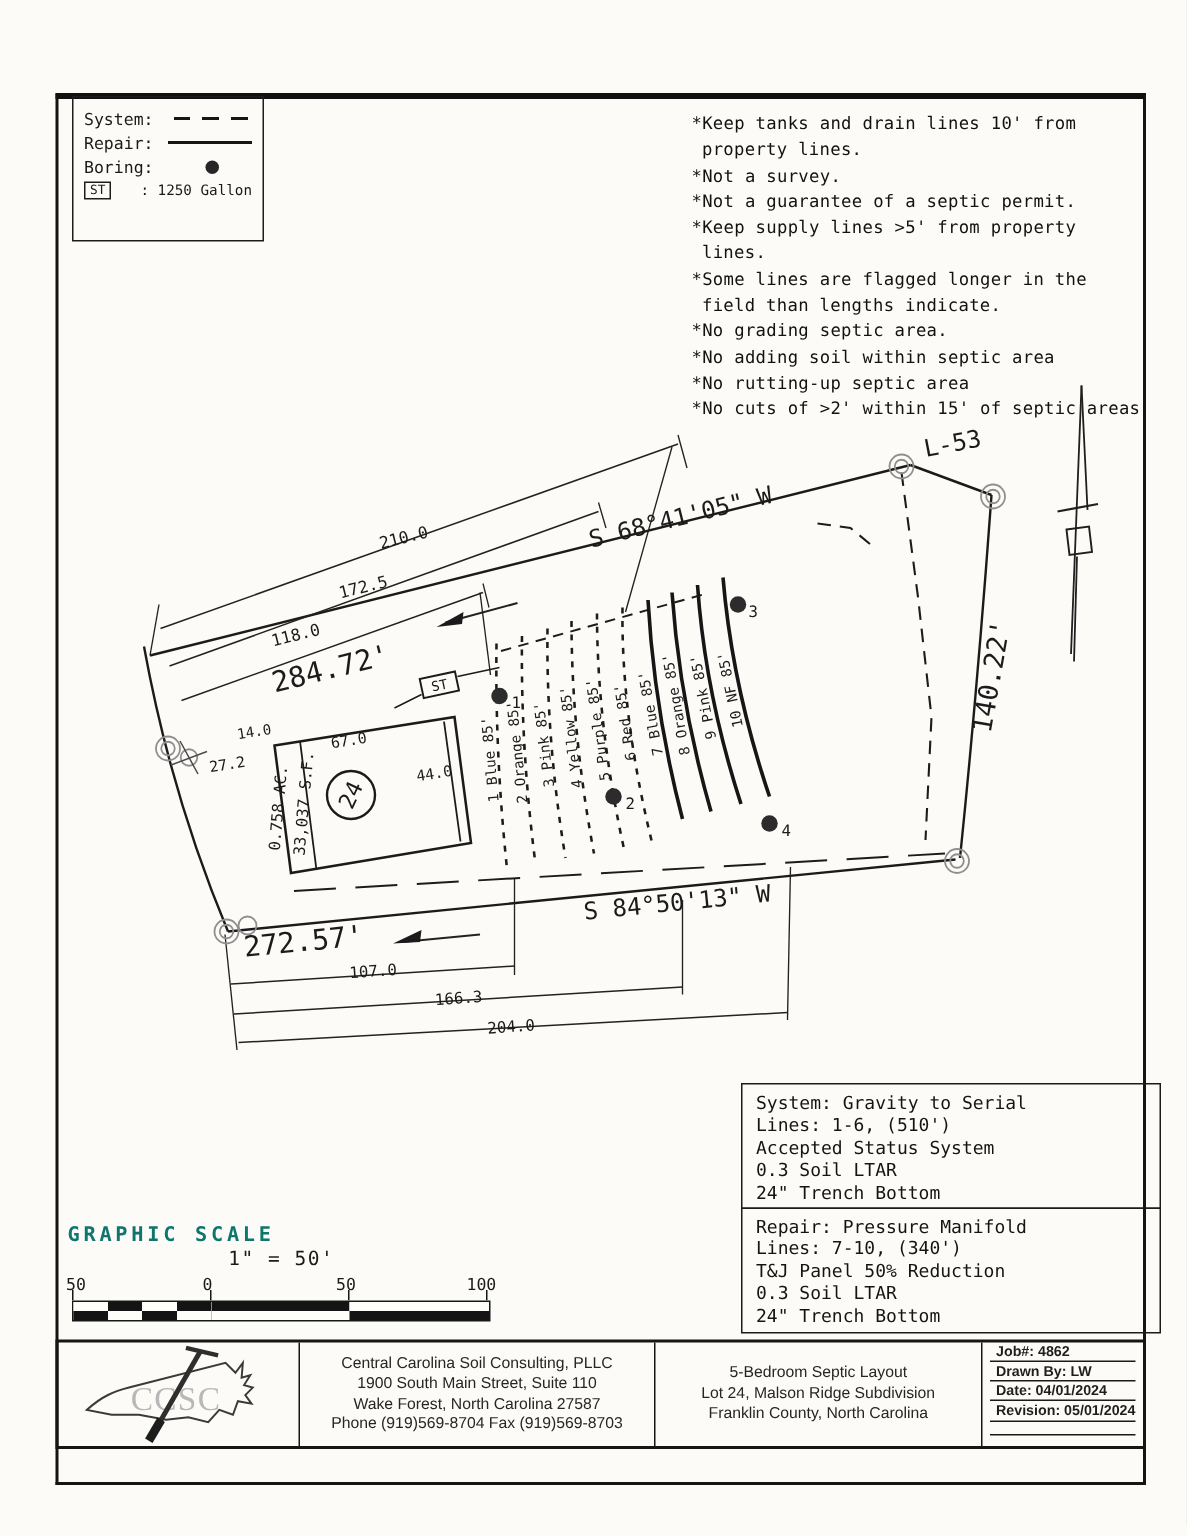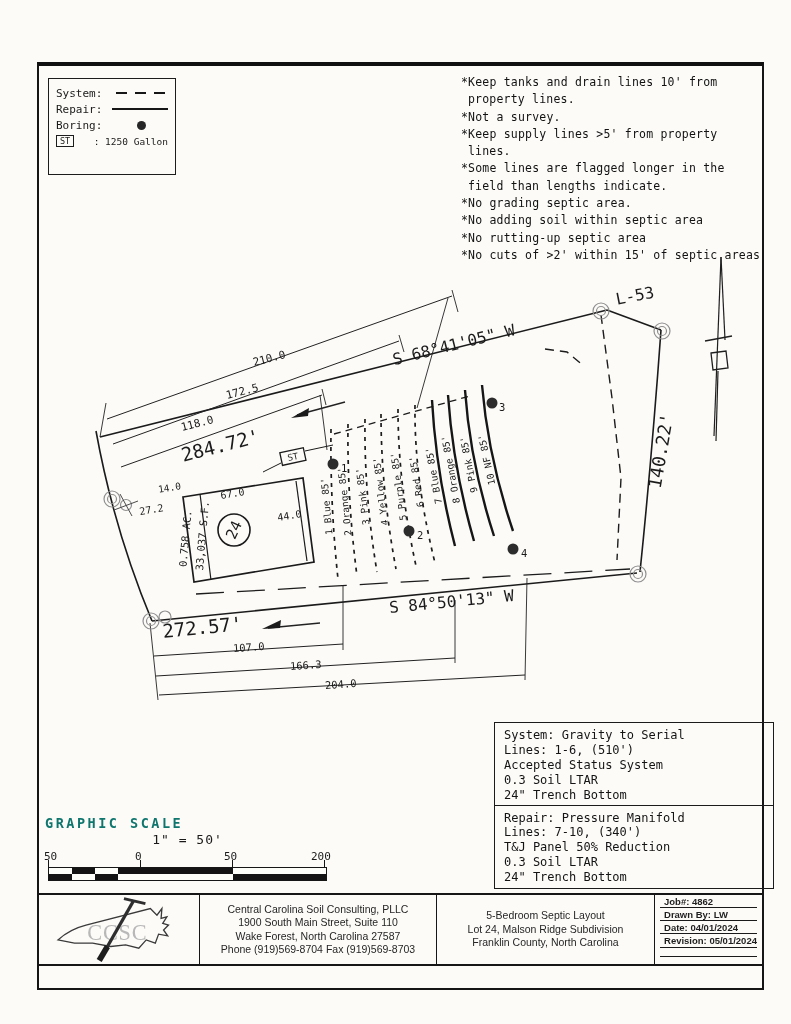--- a/index.html
+++ b/index.html
@@ -2,21 +2,21 @@
 <html><head>
 <meta charset="utf-8">
 <style>
   html,body{margin:0;padding:0;background:#e8e8e8;}
   .page{position:relative;width:791px;height:1024px;background:#fcfbf8;overflow:hidden;
         font-family:"DejaVu Sans Mono", monospace;color:#1a1a1a;}
   .abs{position:absolute;}
   
   .sheet-border{left:37px;top:62px;width:727px;height:928px;border:2px solid #151515;border-top:4px solid #101010;box-sizing:border-box;}
   
-  .legend{left:48px;top:78px;width:128px;height:97px;border:1.5px solid #1c1c1c;box-sizing:border-box;
+  .legend{left:48px;top:64px;width:128px;height:97px;border:1.5px solid #1c1c1c;box-sizing:border-box;
           padding:6px 7px 8px 7px;font-size:11px;}
   .lg-row{display:flex;justify-content:space-between;align-items:center;height:16px;}
   .lg-dash{width:52px;height:2px;background:repeating-linear-gradient(90deg,#161616 0 11px,transparent 11px 19px);}
   .lg-solid{width:56px;height:2px;background:#161616;}
   .lg-dot{width:9px;height:9px;border-radius:50%;background:#262626;margin-right:22px;}
   .lg-st{border:1px solid #1c1c1c;font-size:8.5px;padding:0 3px;line-height:10px;}
   .lg-stval{font-size:9.5px;}
   
   .notes{left:461px;top:74px;width:303px;font-size:11.5px;line-height:17.3px;letter-spacing:.2px;color:#121212;}
   .note{text-indent:-7px;padding-left:7px;}
@@ -215,20 +215,21 @@
     </div>
     <div class="lg-row">
       <span class="lg-st">ST</span>
       <span class="lg-stval">: 1250 Gallon</span>
     </div>
   </div>
 
   <div class="abs notes">
     <div class="note">*Keep tanks and drain lines 10' from property lines.</div>
     <div class="note">*Not a survey.</div>
+    <div class="note">*Not a guarantee of a septic permit.</div>
     <div class="note">*Keep supply lines &gt;5' from property lines.</div>
     <div class="note">*Some lines are flagged longer in the field than lengths indicate.</div>
     <div class="note">*No grading septic area.</div>
     <div class="note">*No adding soil within septic area</div>
     <div class="note">*No rutting-up septic area</div>
     <div class="note">*No cuts of &gt;2' within 15' of septic areas</div>
   </div>
 
   <div class="abs infobox sysbox">
     <div>System: Gravity to Serial</div>
@@ -244,21 +245,21 @@
     <div>T&amp;J Panel 50% Reduction</div>
     <div>0.3 Soil LTAR</div>
     <div>24" Trench Bottom</div>
   </div>
 
   <div class="abs gs-title">GRAPHIC SCALE</div>
   <div class="abs gs-ratio">1" = 50'</div>
   <span class="abs gs-num" style="left:44px;">50</span>
   <span class="abs gs-num" style="left:135px;">0</span>
   <span class="abs gs-num" style="left:224px;">50</span>
-  <span class="abs gs-num" style="left:311px;">200</span>
+  <span class="abs gs-num" style="left:311px;">100</span>
   <span class="abs gs-tick" style="left:48px;"></span>
   <span class="abs gs-tick" style="left:140px;"></span>
   <span class="abs gs-tick" style="left:232px;"></span>
   <span class="abs gs-tick" style="left:324px;"></span>
   <div class="abs gs-bar">
     <div class="gs-a"></div>
     <div class="gs-b"></div>
     <div class="gs-c"></div>
   </div>
 

